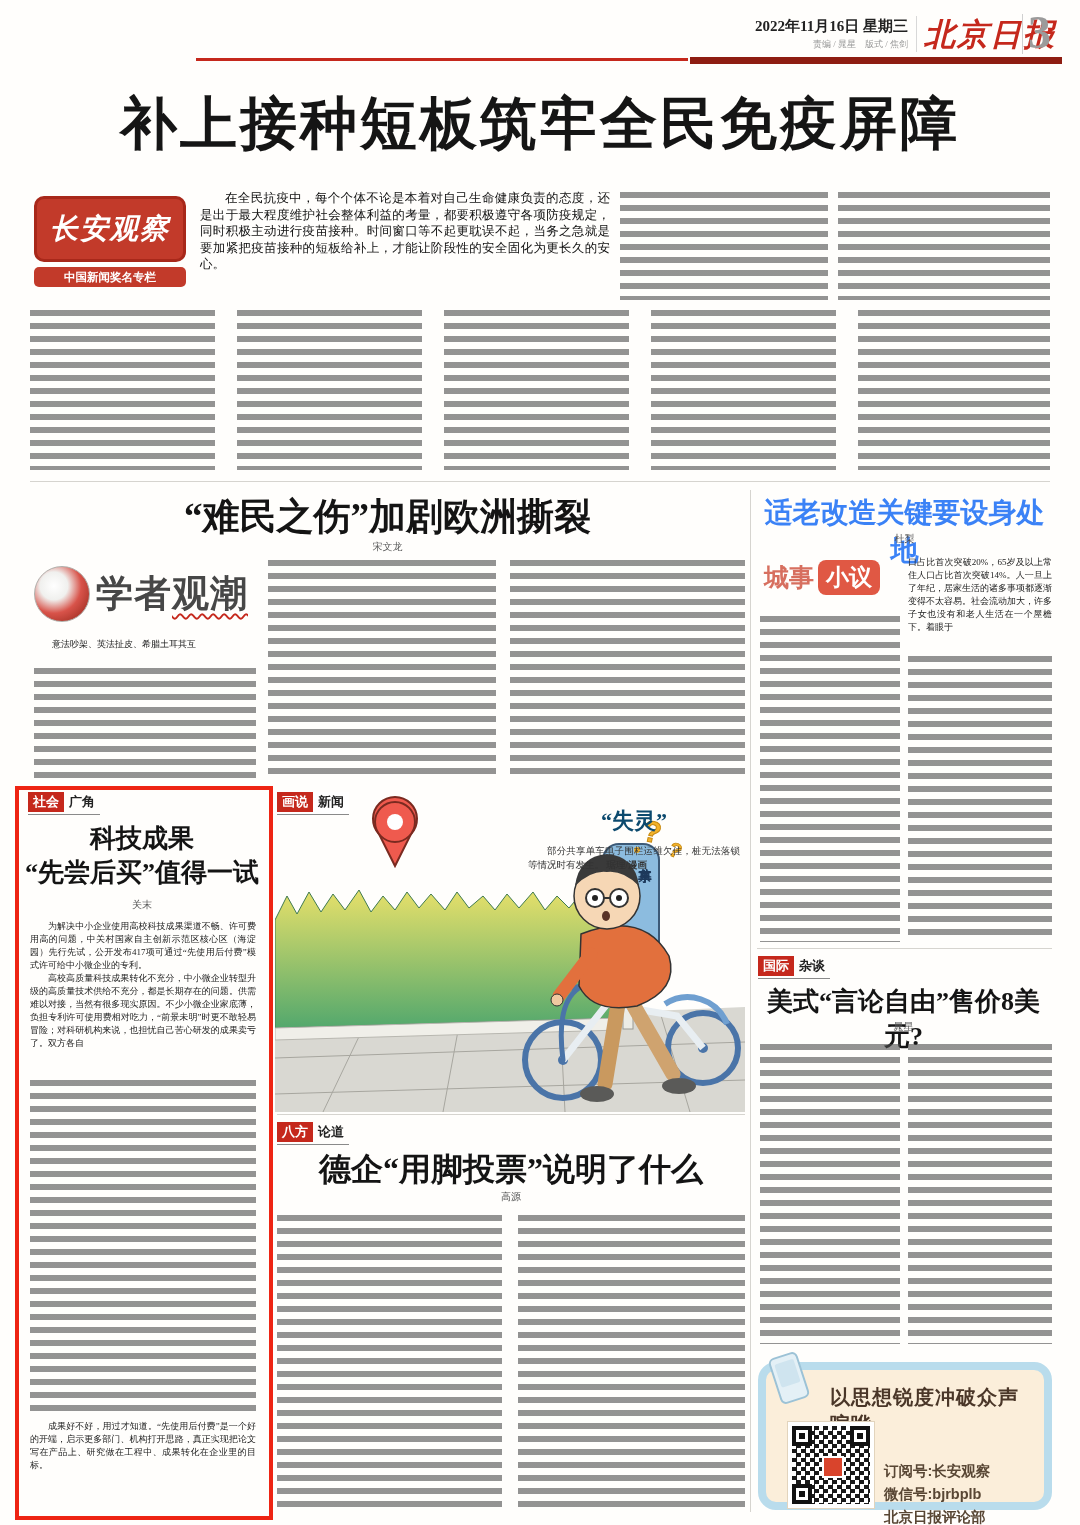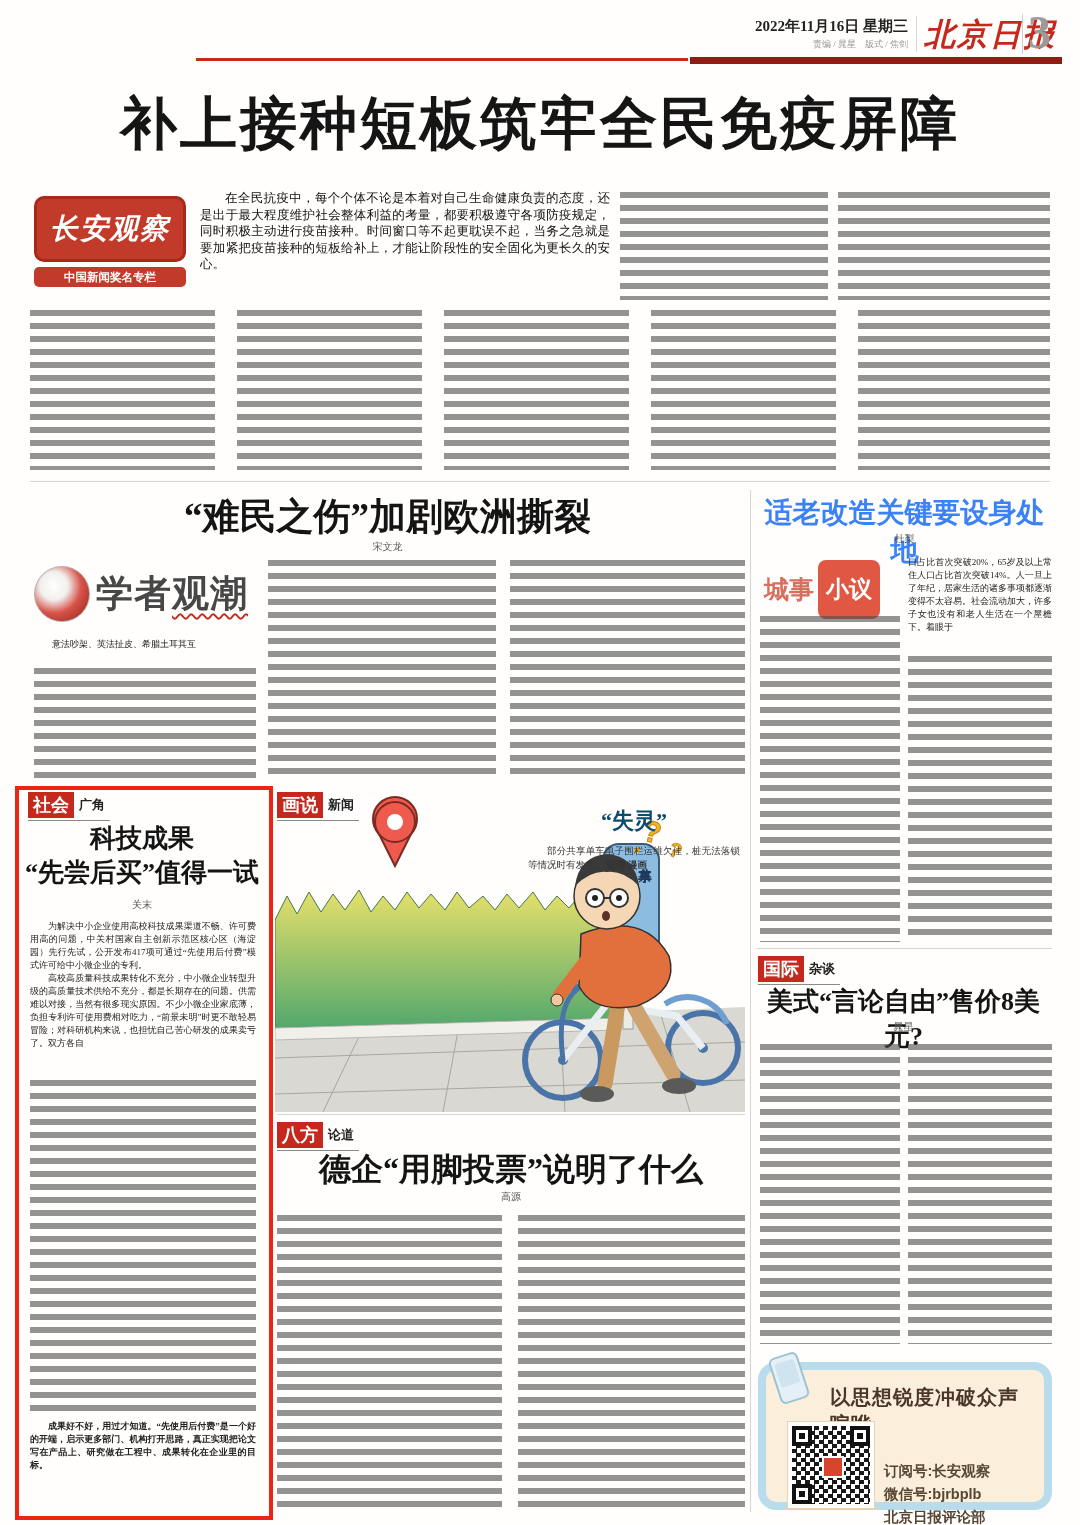--- a/index.html
+++ b/index.html
@@ -17,39 +17,39 @@
   .bjd-logo{left:924px;top:14px;font-size:31px;font-weight:900;font-style:italic;color:#c5281c;letter-spacing:2px;}
   .head-div2{left:1022px;top:14px;width:1px;height:40px;background:#d0d0d0;}
   .pageno{left:1028px;top:6px;font-size:46px;color:#9b9b9b;font-weight:bold;}
   
   .headline-xl{left:30px;top:86px;width:1020px;text-align:center;font-size:57px;font-weight:900;letter-spacing:3px;color:#151515;}
   .byline{font-size:10px;color:#555;text-align:center;}
   .greek{background-image:repeating-linear-gradient(#4c4c4c 0px,#4c4c4c 6px,transparent 6px,transparent 13px);opacity:.6;}
   .bodytext{font-size:9px;line-height:13px;text-align:justify;color:#222;}
   .bodytext p{margin:0;text-indent:2em;}
   .kicker{display:flex;align-items:center;border-bottom:1px solid #8a8a8a;width:fit-content;padding-bottom:2px;}
-  .kicker .kr{background:#c5281c;color:#fff;font-size:18px;font-weight:bold;padding:1px 5px;font-family:"Liberation Sans",sans-serif;}
+  .kicker .kr{background:#c5281c;color:#fff;font-size:13px;font-weight:bold;padding:1px 5px;font-family:"Liberation Sans",sans-serif;}
   .kicker .kb{color:#222;font-size:13px;font-weight:bold;padding:1px 5px;font-family:"Liberation Sans",sans-serif;}
   .vrule{width:1px;background:#d6d4cf;}
   .hrule{height:1px;background:#d6d4cf;}
   
   .ca-badge{left:34px;top:196px;width:152px;}
   .ca-main{background:#c23a2a;border:3px solid #a8281a;border-radius:10px;color:#fff;font-size:28px;font-weight:900;
            text-align:center;line-height:60px;height:60px;letter-spacing:2px;font-style:italic;}
   .ca-sub{margin-top:5px;background:#c23a2a;border-radius:5px;color:#fff;font-size:11.5px;font-weight:bold;text-align:center;line-height:20px;height:20px;}
   .lead-par{left:200px;top:190px;width:410px;font-size:12.5px;line-height:16.5px;text-align:justify;color:#101010;}
   .lead-par p{margin:0;text-indent:2em;}
   
   .globe{width:54px;height:54px;border-radius:50%;background:radial-gradient(circle at 35% 35%,#ffffff 0%,#f0f0ee 28%,#d8534a 55%,#8a1f12 100%);border:1px solid #b0b0ac;}
   .scholar-text{font-size:37px;font-weight:900;color:#474747;letter-spacing:1px;font-family:"Liberation Sans",sans-serif;}
   .scholar-wavy{text-decoration:underline;text-decoration-style:wavy;text-decoration-color:#c5281c;text-underline-offset:7px;text-decoration-thickness:2px;}
   
   .cs-badge{display:flex;align-items:center;gap:4px;}
   .cs1{font-size:25px;font-weight:900;color:rgba(205,75,55,.8);font-family:"Liberation Sans",sans-serif;}
-  .cs2{font-size:23px;font-weight:900;color:#fff;background:#e05844;border-radius:8px;padding:14px 8px;font-family:"Liberation Sans",sans-serif;}
+  .cs2{font-size:23px;font-weight:900;color:#fff;background:#e05844;border-radius:8px;padding:2px 8px;font-family:"Liberation Sans",sans-serif;}
   
   .promo{left:758px;top:1362px;width:294px;height:148px;background:#fbeeda;border:8px solid #b9dcec;border-radius:18px;box-sizing:border-box;}
   .promo-title{margin:14px 10px 0 64px;font-size:20px;font-weight:900;color:#4a3628;letter-spacing:1px;font-family:"Liberation Sans",sans-serif;}
   .phone{position:absolute;left:8px;top:-16px;width:26px;height:44px;background:#e4f0f6;border:2px solid #9cc2d6;border-radius:6px;transform:rotate(-18deg);}
   .phone:after{content:"";position:absolute;left:3px;top:5px;right:3px;height:24px;background:#cfe4ef;border-radius:2px;}
   .qr{position:absolute;left:22px;top:52px;width:78px;height:78px;background:repeating-conic-gradient(#191919 0% 25%,#ffffff 0% 50%) 0 0/9px 9px;border:4px solid #fff;outline:1px solid #e2d4bd;}
   .fp{position:absolute;width:12px;height:12px;border:4px solid #111;background:#fff;}
   .fp:after{content:"";position:absolute;left:3px;top:3px;width:6px;height:6px;background:#111;}
   .qr-center{position:absolute;left:30px;top:30px;width:18px;height:18px;background:#d9442c;border:2px solid #fff;}
   .promo-lines{position:absolute;left:118px;top:50px;font-size:14.5px;font-weight:bold;color:#584634;line-height:23px;font-family:"Liberation Sans",sans-serif;margin-top:40px;}
@@ -138,21 +138,21 @@
   <div class="abs" style="left:24px;top:822px;width:236px;text-align:center;font-size:26px;font-weight:900;line-height:34px;color:#141414;">
     <div>科技成果</div>
     <div>“先尝后买”值得一试</div>
   </div>
   <div class="abs byline" style="left:24px;top:898px;width:236px;">关末</div>
   <div class="abs bodytext" style="left:30px;top:920px;width:226px;">
     <p>为解决中小企业使用高校科技成果渠道不畅、许可费用高的问题，中关村国家自主创新示范区核心区（海淀园）先行先试，公开发布417项可通过“先使用后付费”模式许可给中小微企业的专利。</p>
     <p>高校高质量科技成果转化不充分，中小微企业转型升级的高质量技术供给不充分，都是长期存在的问题。供需难以对接，当然有很多现实原因。不少小微企业家底薄，负担专利许可使用费相对吃力，“前景未明”时更不敢轻易冒险；对科研机构来说，也担忧自己苦心研发的成果卖亏了。双方各自</p>
   </div>
   <div class="abs greek" style="left:30px;top:1080px;width:226px;height:332px;"></div>
-  <div class="abs bodytext" style="left:30px;top:1420px;width:226px;font-weight:bold;">
+  <div class="abs bodytext" style="left:30px;top:1420px;width:226px;">
     <p>成果好不好，用过才知道。“先使用后付费”是一个好的开端，启示更多部门、机构打开思路，真正实现把论文写在产品上、研究做在工程中、成果转化在企业里的目标。</p>
   </div>
 
   <svg class="abs" style="left:275px;top:792px;" width="470" height="320" viewBox="0 0 470 320">
     <defs>
       <linearGradient id="grassGrad" x1="0" y1="0" x2="0" y2="1">
         <stop offset="0" stop-color="#e6e06a"></stop>
           <stop offset="1" stop-color="#53a86d"></stop>
       </linearGradient>
     </defs>

